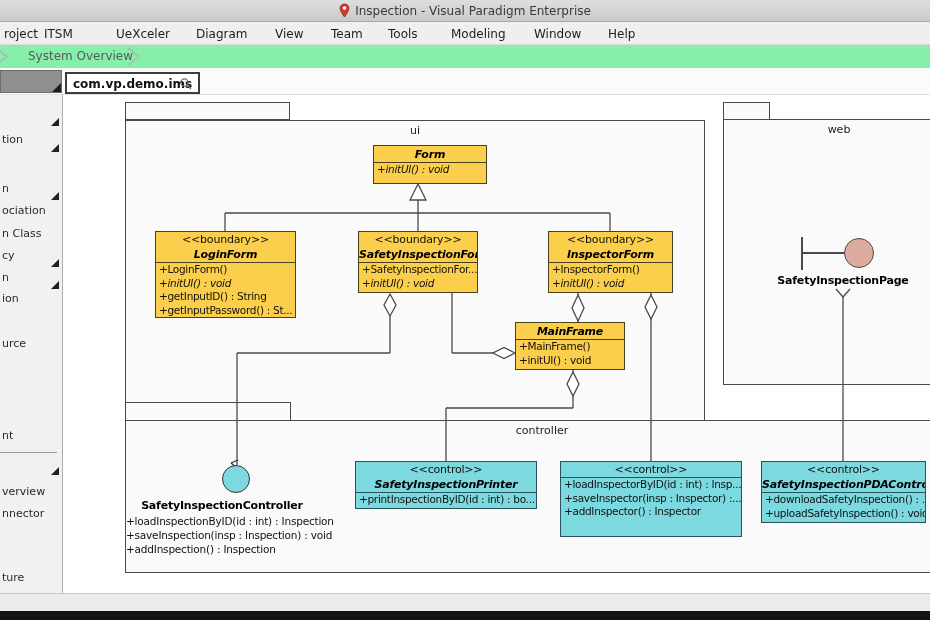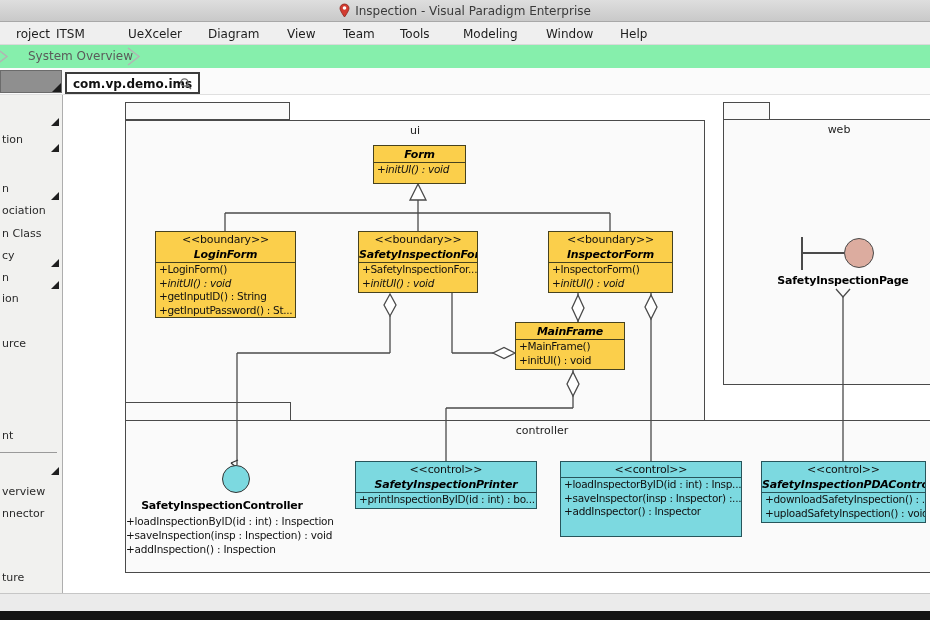--- a/index.html
+++ b/index.html
@@ -8,21 +8,21 @@
   #root { position:relative; width:930px; height:620px; overflow:hidden; background:#fff; }
   .abs { position:absolute; }
 
   
   .titlebar { left:0; top:0; width:930px; height:22px;
     background:linear-gradient(#dedede,#c9c9c9); border-bottom:1px solid #a8a8a8;
     display:flex; align-items:center; justify-content:center; gap:5px;
     font-size:12px; color:#3a3a3a; }
   .menubar { left:0; top:22px; width:930px; height:23px; background:#efefef;
     border-bottom:1px solid #dadada; }
-  .menu-item { position:absolute; top:3px; font-size:12px; color:#1d1d1d; padding:2px 16px; white-space:nowrap; }
+  .menu-item { position:absolute; top:3px; font-size:12px; color:#1d1d1d; padding:2px 4px; white-space:nowrap; }
   .crumbbar { left:0; top:45px; width:930px; height:23px; background:#86efac; }
   .crumb-label { position:absolute; left:28px; top:4px; font-size:12px; color:#5a5a5a; }
   .tabstrip { left:0; top:68px; width:930px; height:27px; background:#fbfbfb; border-bottom:1px solid #e0e0e0; }
   .gray-box { position:absolute; left:0; top:2px; width:62px; height:23px; background:#8f8f8f; border:1px solid #6b6b6b; }
   .gray-fold { position:absolute; right:0; bottom:0; width:0; height:0;
     border-left:9px solid transparent; border-bottom:9px solid #1c1c1c; }
   .doc-tab { position:absolute; left:65px; top:4px; height:22px; padding:3px 6px 0 6px;
     background:#fff; border:2px solid #3c3c3c; font-size:12px; font-weight:bold; color:#111; }
   .statusbar { left:0; top:593px; width:930px; height:18px; background:#ebebeb; border-top:1px solid #c6c6c6; }
   .dockbar { left:0; top:611px; width:930px; height:9px; background:#141414; }
@@ -187,21 +187,21 @@
       <polyline points="836,289 843,297 850,289"></polyline>
       <line x1="843" y1="297" x2="843" y2="461"></line>
     </g>
 
     <g stroke="#333" stroke-width="1.3" fill="none">
       <line x1="231" y1="463" x2="238" y2="460"></line>
       <line x1="231" y1="463" x2="236" y2="467"></line>
     </g>
   </svg>
 
-  <div class="cls" style="left:373px;top:145px;width:93px;height:39px">
+  <div class="cls" style="left:373px;top:145px;width:114px;height:39px">
     <div class="cls-head">
       <div class="cname italic">Form</div>
     </div>
     <div class="op italic">+initUI() : void</div>
   </div>
 
   <div class="cls" style="left:155px;top:231px;width:141px;height:87px">
     <div class="cls-head">
       <div class="stereo">&lt;&lt;boundary&gt;&gt;</div>
       <div class="cname">LoginForm</div>

